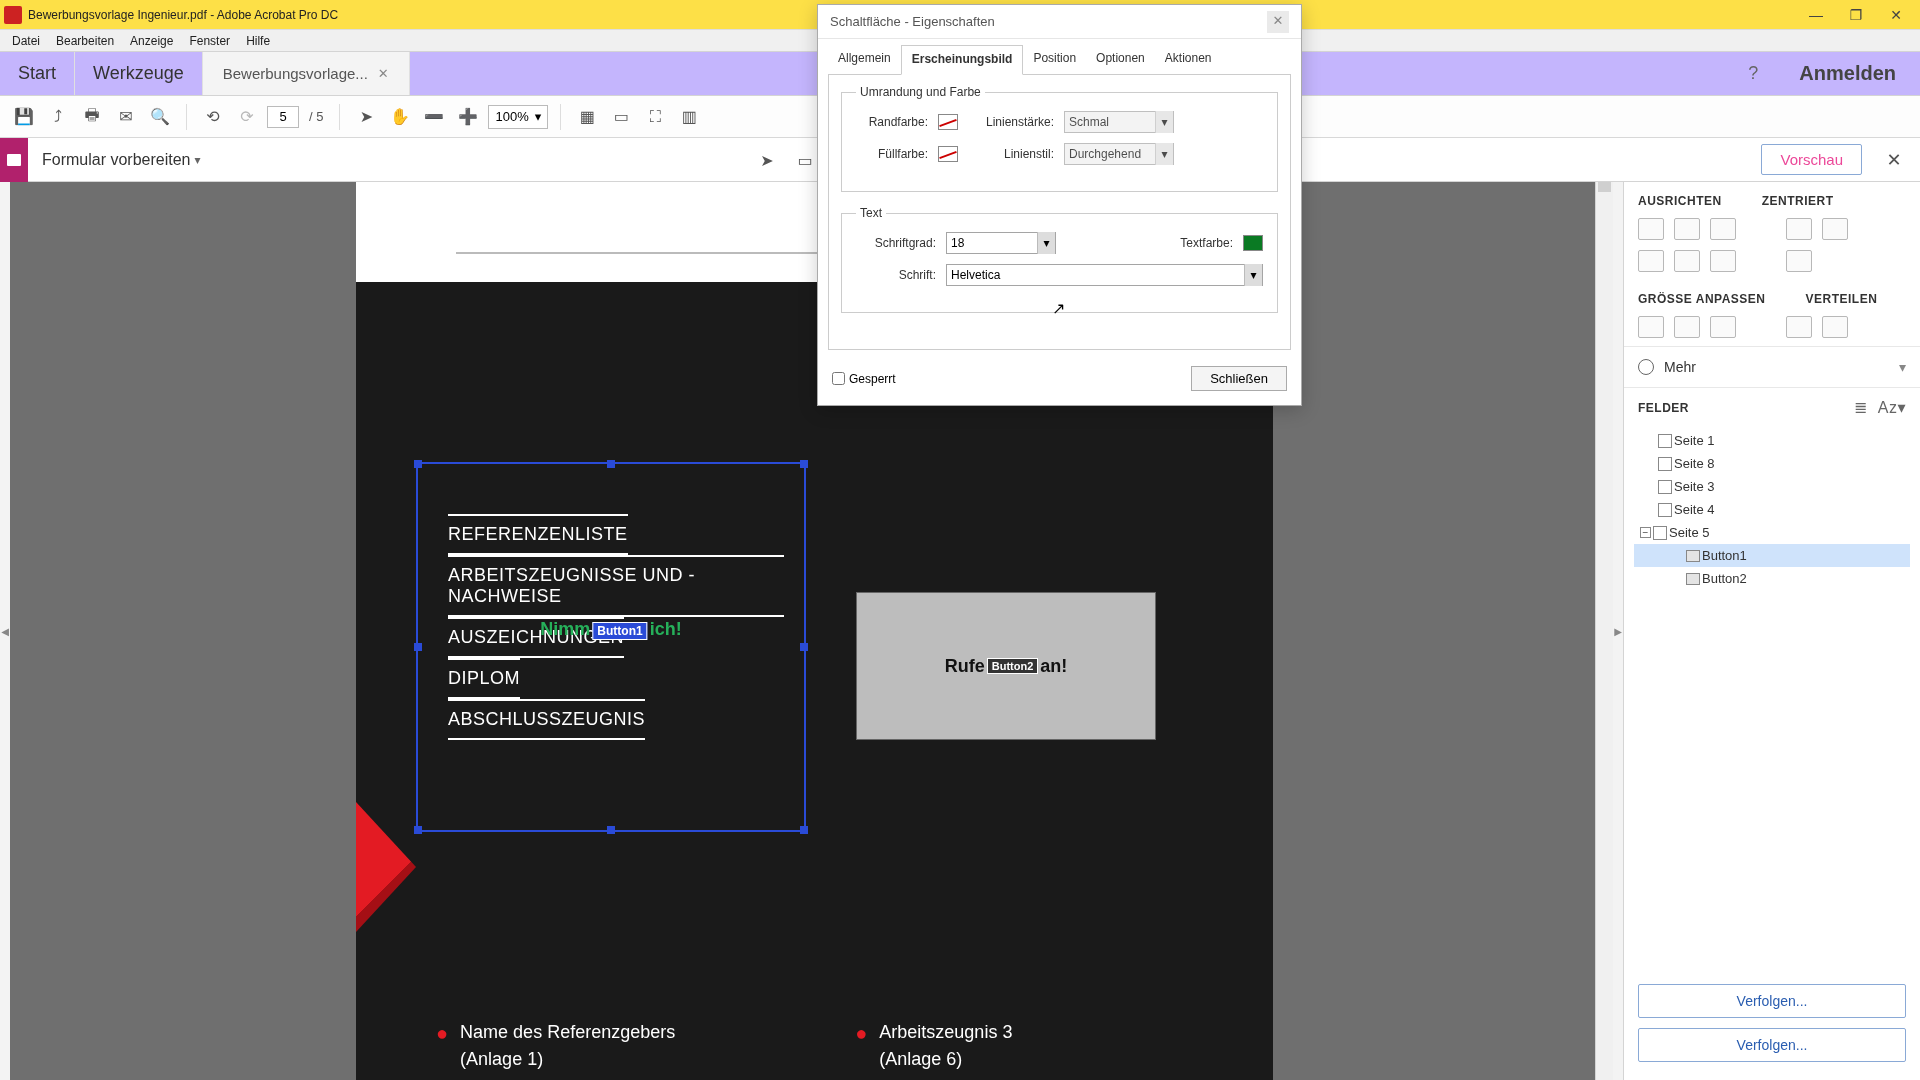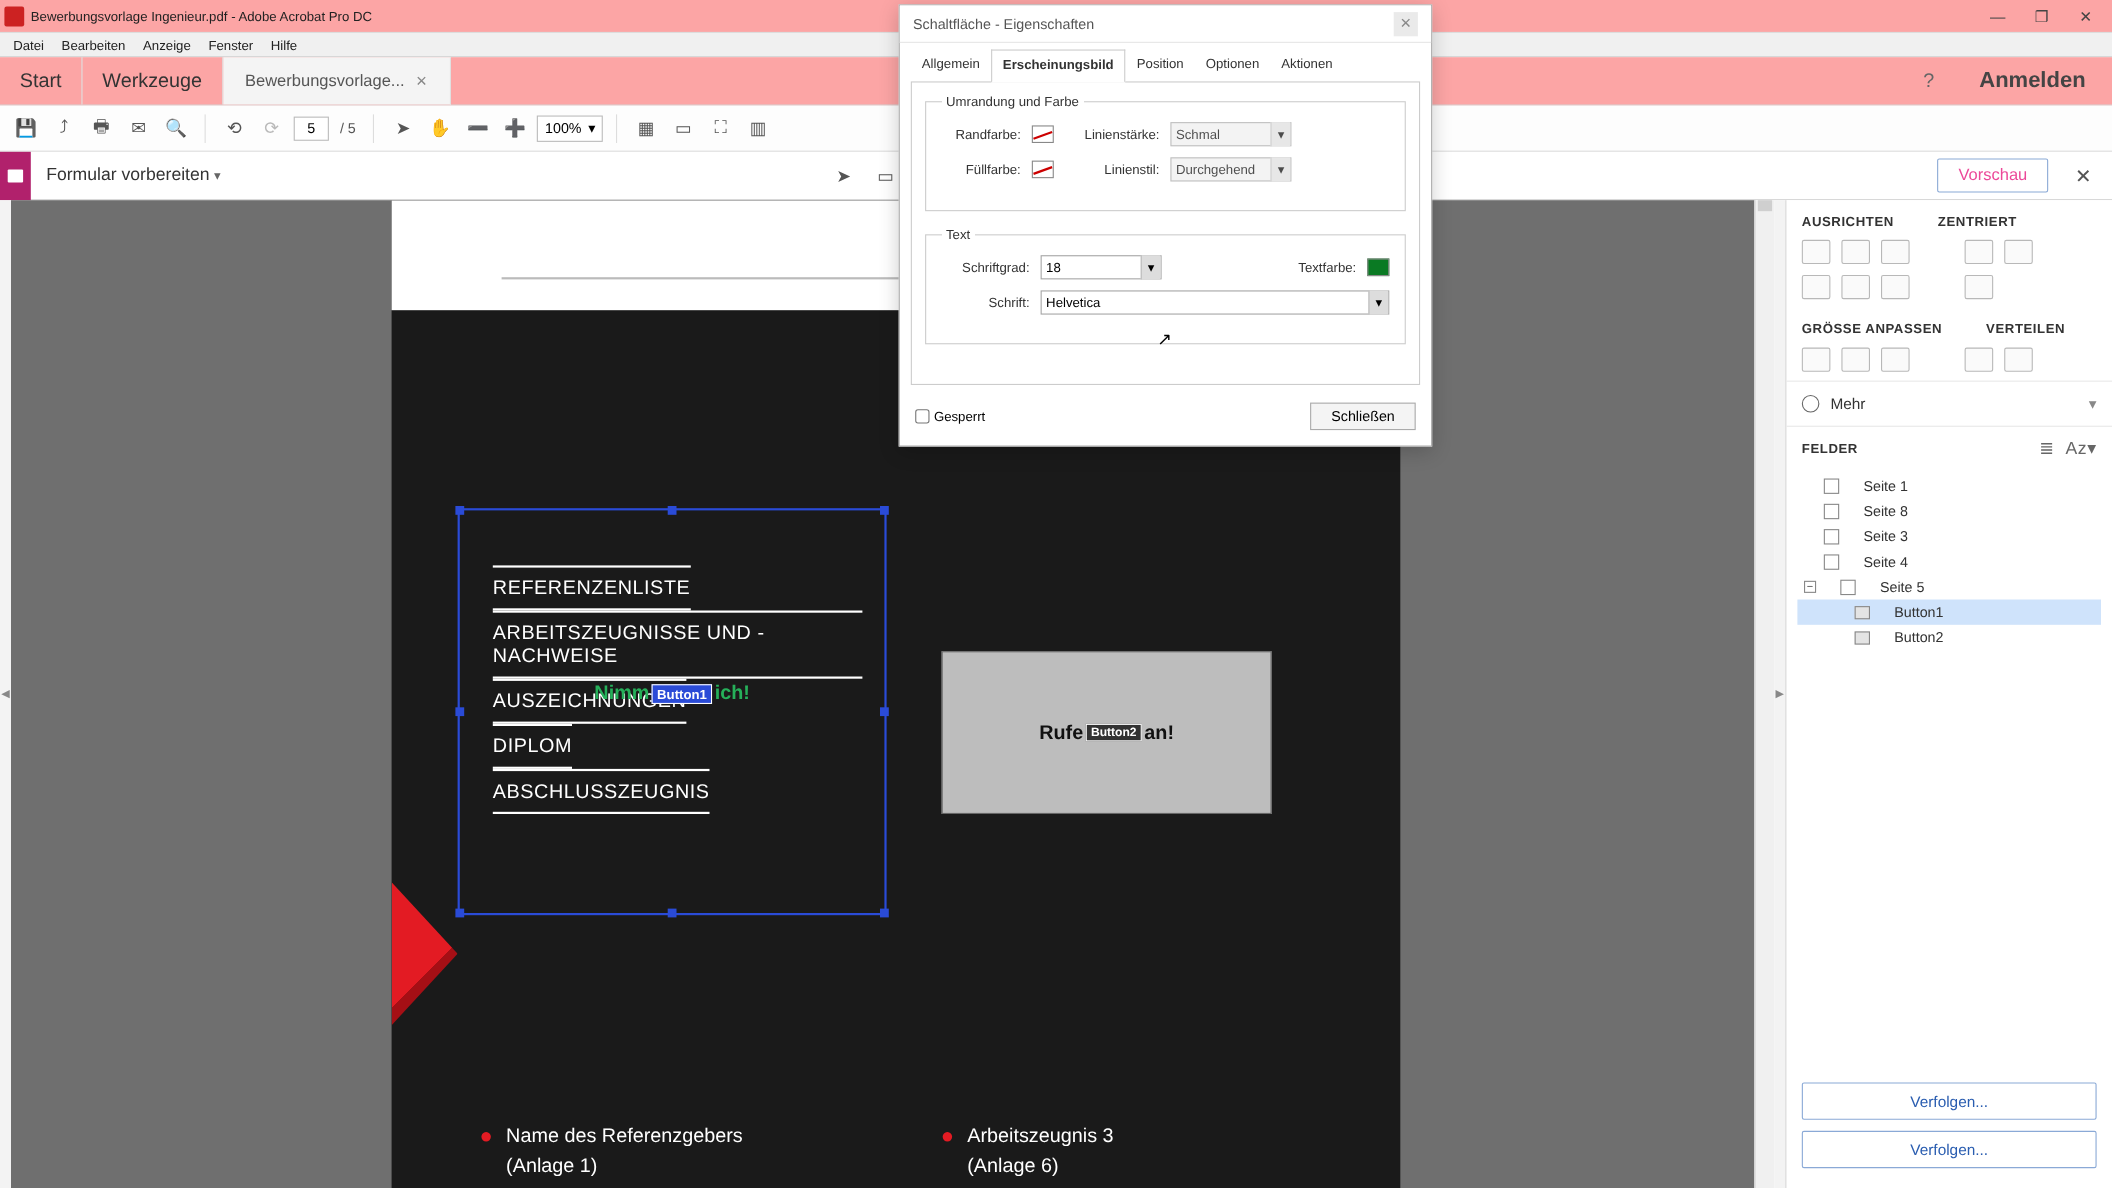--- a/index.html
+++ b/index.html
@@ -1,28 +1,28 @@
 <!DOCTYPE html>
 <html><head>
 <meta charset="utf-8">
 <style>
 * { margin: 0; padding: 0; box-sizing: border-box; font-family: "Segoe UI", Tahoma, sans-serif; }
 html, body { width: 1920px; height: 1080px; overflow: hidden; background: #fff; }
 
 
-.titlebar { height: 30px; background: #fca5a5; display: flex; align-items: center; padding: 0 4px; border-bottom: 1px solid #ddd; }
+.titlebar { height: 30px; background: #fde047; display: flex; align-items: center; padding: 0 4px; border-bottom: 1px solid #ddd; }
 .titlebar .app-icon { width: 18px; height: 18px; background: #c22; border-radius: 2px; margin-right: 6px; }
 .titlebar .title { font-size: 12px; color: #222; flex: 1; }
 .titlebar .win-btns { display: flex; gap: 0; }
 .titlebar .win-btn { width: 40px; height: 28px; display: flex; align-items: center; justify-content: center; font-size: 14px; color: #444; }
 .menubar { height: 22px; background: #f0f0f0; display: flex; align-items: center; padding: 0 4px; font-size: 12px; color: #222; border-bottom: 1px solid #d4d4d4; }
 .menubar span { padding: 0 8px; }
 
 
-.toprow { height: 44px; background: #fca5a5; border-bottom: 1px solid #d4d4d4; display: flex; align-items: stretch; }
+.toprow { height: 44px; background: #c4b5fd; border-bottom: 1px solid #d4d4d4; display: flex; align-items: stretch; }
 .toprow .topitem { padding: 0 18px; font-size: 18px; color: #333; display: flex; align-items: center; border-right: 1px solid #e0e0e0; }
 .toprow .tab { background: #f4f4f4; font-size: 15px; color: #555; padding: 0 20px; display: flex; align-items: center; gap: 10px; border-right: 1px solid #e0e0e0; }
 .toprow .tab .close { font-size: 13px; color: #888; }
 .toprow .spacer { flex: 1; }
 .toprow .help-ic { width: 44px; display: flex; align-items: center; justify-content: center; color: #666; font-size: 18px; }
 .toprow .anmelden { padding: 0 24px; font-size: 20px; font-weight: 600; color: #444; display: flex; align-items: center; }
 
 
 .toolbar { height: 42px; background: #fdfdfd; border-bottom: 1px solid #d8d8d8; display: flex; align-items: center; padding: 0 10px; gap: 6px; }
 .tb-ic { width: 28px; height: 28px; display: flex; align-items: center; justify-content: center; color: #555; border-radius: 2px; }
@@ -104,21 +104,21 @@
 .rp-sec { padding: 12px 14px 8px; border-bottom: 1px solid #e8e8e8; }
 .rp-hrow { display: flex; gap: 40px; font-size: 12px; font-weight: 700; color: #333; letter-spacing: .5px; }
 .rp-icons { display: flex; gap: 10px; margin-top: 10px; }
 .rp-ic { width: 26px; height: 22px; border: 1px solid #b8b8b8; border-radius: 2px; background: #fafafa; }
 .rp-more { padding: 12px 14px; display: flex; align-items: center; gap: 10px; font-size: 14px; color: #333; border-bottom: 1px solid #e8e8e8; }
 .rp-more .gear { width:16px; height:16px; border:1.5px solid #666; border-radius:50%; position:relative; }
 .rp-more .arr { margin-left: auto; color: #888; }
 .rp-fields { padding: 10px 14px 6px; display:flex; align-items:center; font-size: 12px; font-weight: 700; color: #333; letter-spacing:.5px; }
 .rp-fields .r { margin-left:auto; display:flex; gap:10px; color:#666; font-weight:400; font-size:16px; }
 .rp-tree { padding: 6px 10px; font-size: 13px; color: #333; flex:1; overflow:auto; }
-.rp-tree .node { display: flex; align-items: center; gap: 22px; padding: 4px 2px; }
+.rp-tree .node { display: flex; align-items: center; gap: 2px; padding: 4px 2px; }
 .rp-tree .pg-ic { width: 14px; height: 14px; border: 1px solid #888; background: #fff; }
 .rp-tree .bt-ic { width: 14px; height: 12px; background: #e4e4e4; border: 1px solid #888; }
 .rp-tree .indent1 { padding-left: 24px; }
 .rp-tree .indent2 { padding-left: 52px; }
 .rp-tree .sel { background: #cfe3fb; }
 .rp-tree .exp { width: 11px; height: 11px; border: 1px solid #888; font-size: 10px; line-height: 9px; text-align: center; color: #444; }
 .rp-bottom { padding: 10px 14px 18px; display: flex; flex-direction: column; gap: 10px; }
 .rp-bottom button { border: 1px solid #8aa9d6; color: #2a5db0; background: #fff; padding: 8px 0; font-size: 14px; border-radius: 2px; }
 
 

